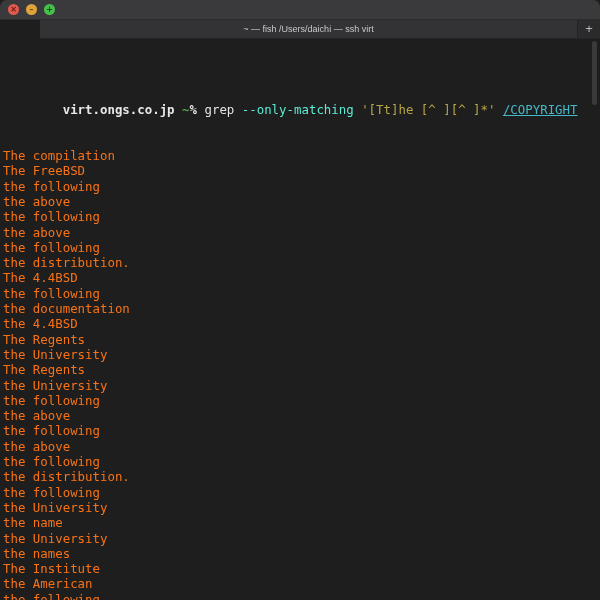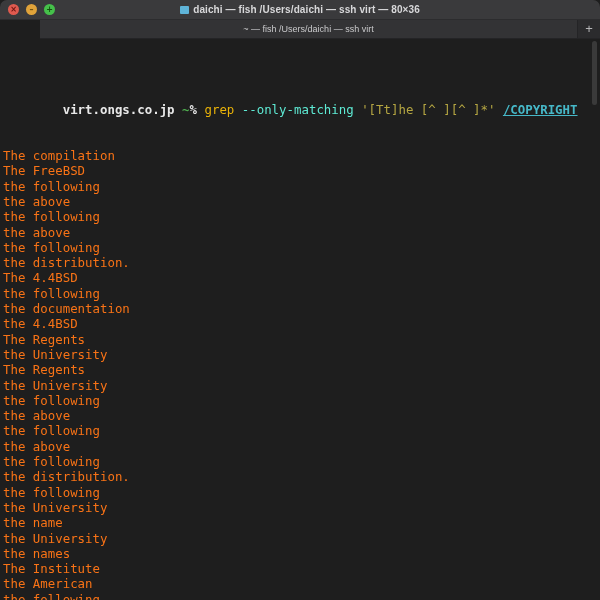--- a/index.html
+++ b/index.html
@@ -132,24 +132,24 @@
     font-size: 12.4px;
     line-height: 15.3px;
     white-space: pre;
   }
   .row { height: 15.3px; }
 
   .seg { white-space: pre; }
   .c-prompt { color: #e8e8e8; font-weight: bold; margin-top: 20px; }
   .c-tilde  { color: #4fae4f; font-weight: bold; }
   .c-pct    { color: #e8e8e8; font-weight: bold; }
-  .c-cmd    { color: #eab308; }
+  .c-cmd    { color: #e5e5e5; }
   .c-flag   { color: #5eead4; }
   .c-arg    { color: #b5a642; margin-top: 8px; }
-  .c-path   { color: #46b8c8; text-decoration: underline; font-weight: bold; }
+  .c-path   { color: #46b8c8; text-decoration: underline; }
   .c-out    { color: #f97316; }
 
   
   #scrollbar {
     position: absolute;
     right: 3px;
     top: 2px;
     width: 5px;
     height: 64px;
     background: #4a4a4a;
@@ -167,24 +167,20 @@
       <div class="light close">
         <span class="glyph">×</span>
       </div>
       <div class="light min">
         <span class="glyph">–</span>
       </div>
       <div class="light max">
         <span class="glyph">+</span>
       </div>
     </div>
-    <div id="window-title">
-      <span id="title-icon"></span>
-      <span>daichi — fish /Users/daichi — ssh virt — 80×36</span>
-    </div>
   </div>
 
   <div id="tabbar">
     <div id="tab">
       <span>~ — fish /Users/daichi — ssh virt</span>
     </div>
     <div id="newtab">
       <span>+</span>
     </div>
   </div>

